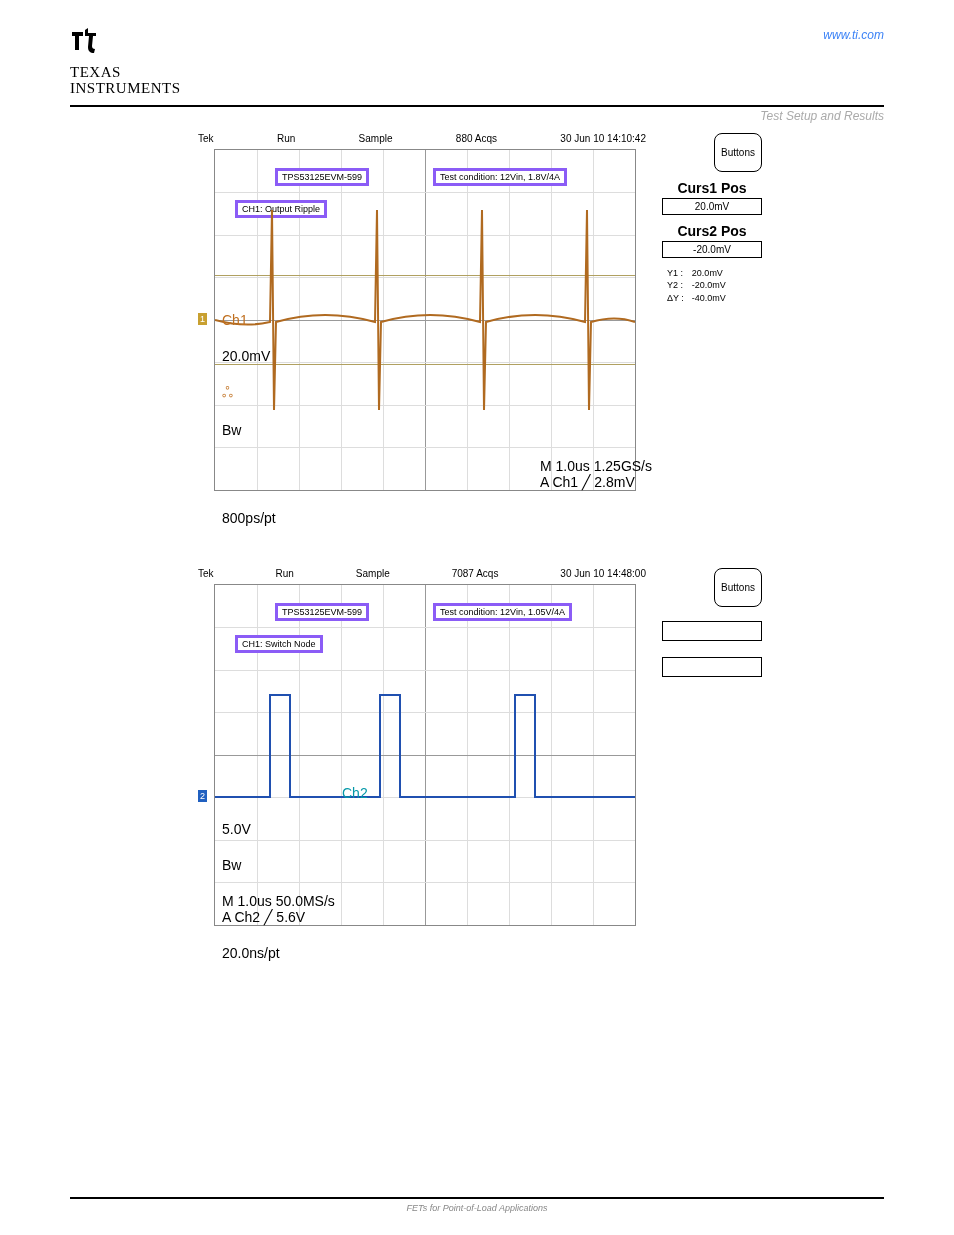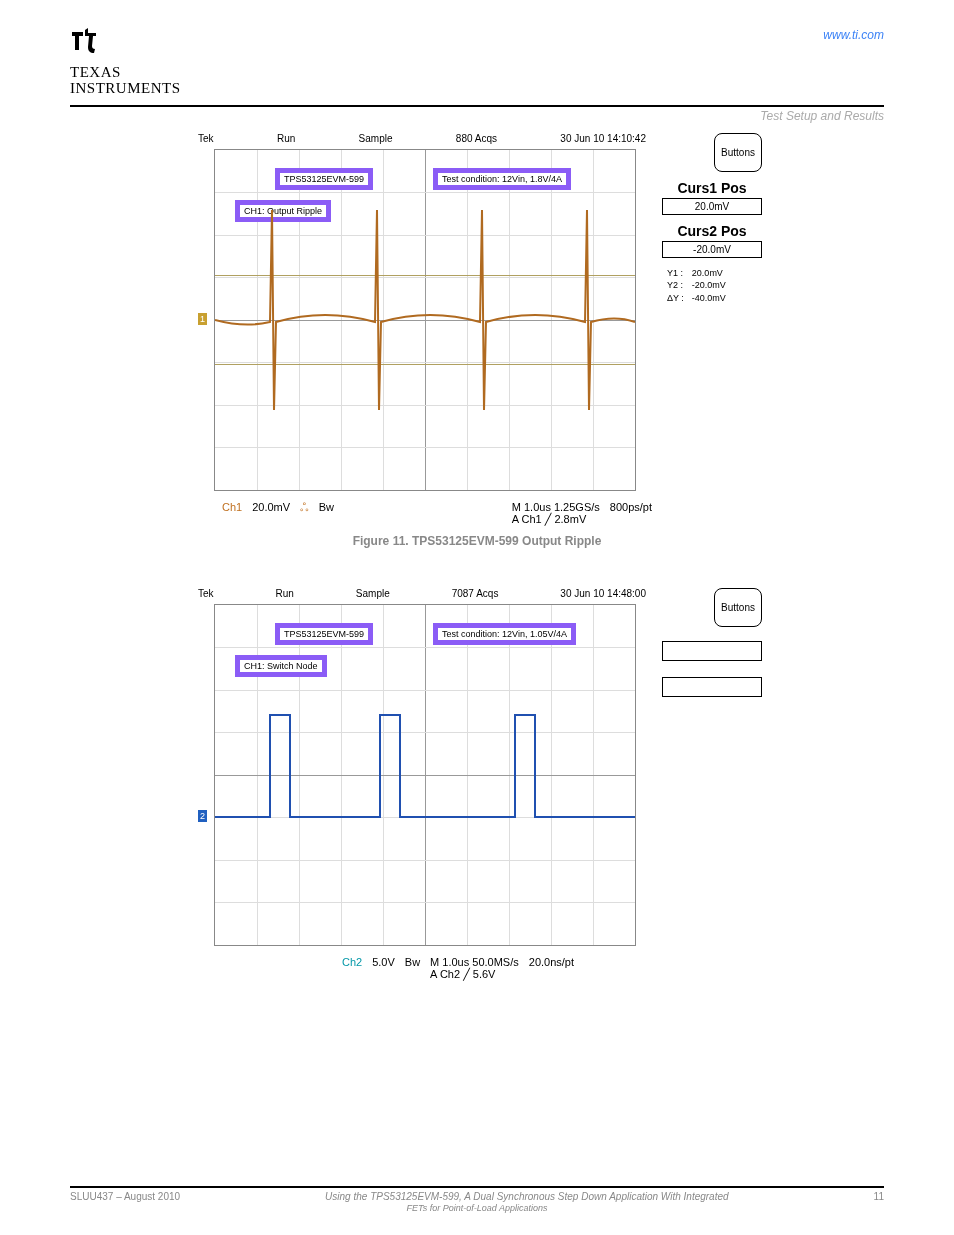--- a/index.html
+++ b/index.html
@@ -11,27 +11,27 @@
   .hr-main{border:none;border-top:2px solid #000;margin:8px 0 0 0;}
   .section-title{text-align:right;font-size:12px;color:#aaa;font-style:italic;margin:2px 0 0 0;}
   .fig-block{margin-top:10px;margin-bottom:40px;}
   .fig-wrap{display:flex;justify-content:center;gap:10px;}
   .scope{position:relative;width:460px;height:395px;}
   .scope-top{display:flex;font-size:10px;position:absolute;top:0;left:0;right:0;justify-content:space-between;padding:0 6px;}
   .scope-top span{white-space:nowrap;}
   .grid-area{position:absolute;top:16px;left:22px;width:420px;height:340px;border:1px solid #888;background:#fff;}
   .vgrid,.hgrid{position:absolute;background:#ddd;}
   .vcenter,.hcenter{background:#999;}
-  .annot{position:absolute;font-size:9px;background:#fff;border:5px solid #8b5cf6;padding:1px 4px;white-space:nowrap;}
+  .annot{position:absolute;font-size:9px;background:#fff;border:3px solid #8b5cf6;padding:1px 4px;white-space:nowrap;}
   .cursor-line{position:absolute;left:0;right:0;height:1px;background:#b0a060;}
   .wave{position:absolute;left:0;top:0;}
   .ch-marker{position:absolute;font-size:9px;color:#fff;padding:0 2px;line-height:12px;}
   .ch-marker.c1{background:#c8a030;}
   .ch-marker.c2{background:#2060c0;}
-  .bottom-info{position:absolute;bottom:2px;left:30px;right:0;font-size:11px;display:flex;gap:10px;}
+  .bottom-info{position:absolute;bottom:2px;left:30px;right:0;font-size:14px;display:flex;gap:20px;flex-direction:column;}
   .bottom-info .cyan{color:#0498a8;}
   .bottom-info .orange{color:#c07020;}
   .side-panel{width:100px;font-size:10px;}
   .side-btn{border:1px solid #000;border-radius:8px;padding:13px 6px;font-size:10px;text-align:center;margin-bottom:8px;display:inline-block;float:right;}
   .side-label{clear:both;font-weight:bold;text-align:center;font-size:14px;margin-top:2px;}
   .side-val{border:1px solid #000;text-align:center;font-size:10px;padding:2px 0;margin:2px 0 8px 0;}
   .side-readout{font-size:9px;line-height:1.2;}
   .side-readout td{padding:0 3px;}
   .empty-box{border:1px solid #000;height:18px;margin:6px 0 16px 0;}
   .caption{text-align:center;font-size:12px;font-weight:bold;margin-top:6px;color:#888;}
@@ -133,21 +133,20 @@
                 <td>-20.0mV</td>
               </tr>
           <tr>
                 <td>ΔY :</td>
                 <td>-40.0mV</td>
               </tr>
         </tbody>
           </table>
       </div>
     </div>
-    <div class="caption">Figure 11. TPS53125EVM-599 Output Ripple</div>
   </div>
 
   <div class="fig-block">
     <div class="fig-wrap">
       <div class="scope">
         <div class="scope-top">
           <span>Tek</span>
           <span>Run</span>
           <span>Sample</span>
           <span>7087 Acqs</span>
@@ -194,23 +193,18 @@
         <div style="clear:both;"></div>
         <div class="empty-box"></div>
         <div class="empty-box"></div>
       </div>
     </div>
   </div>
 
   <div class="footer">
     <hr class="footer-hr">
     <div class="footer-row">
-      <span>SLUU437 – August 2010</span>
-      <span class="mid">Using the TPS53125EVM-599, A Dual Synchronous Step Down Application With Integrated</span>
-      <span>11</span>
-    </div>
-    <div class="footer-row">
         <span></span>
         <span class="mid footer-sub">FETs for Point-of-Load Applications</span>
         <span></span>
       </div>
   </div>
 </div>
 
 </body></html>

